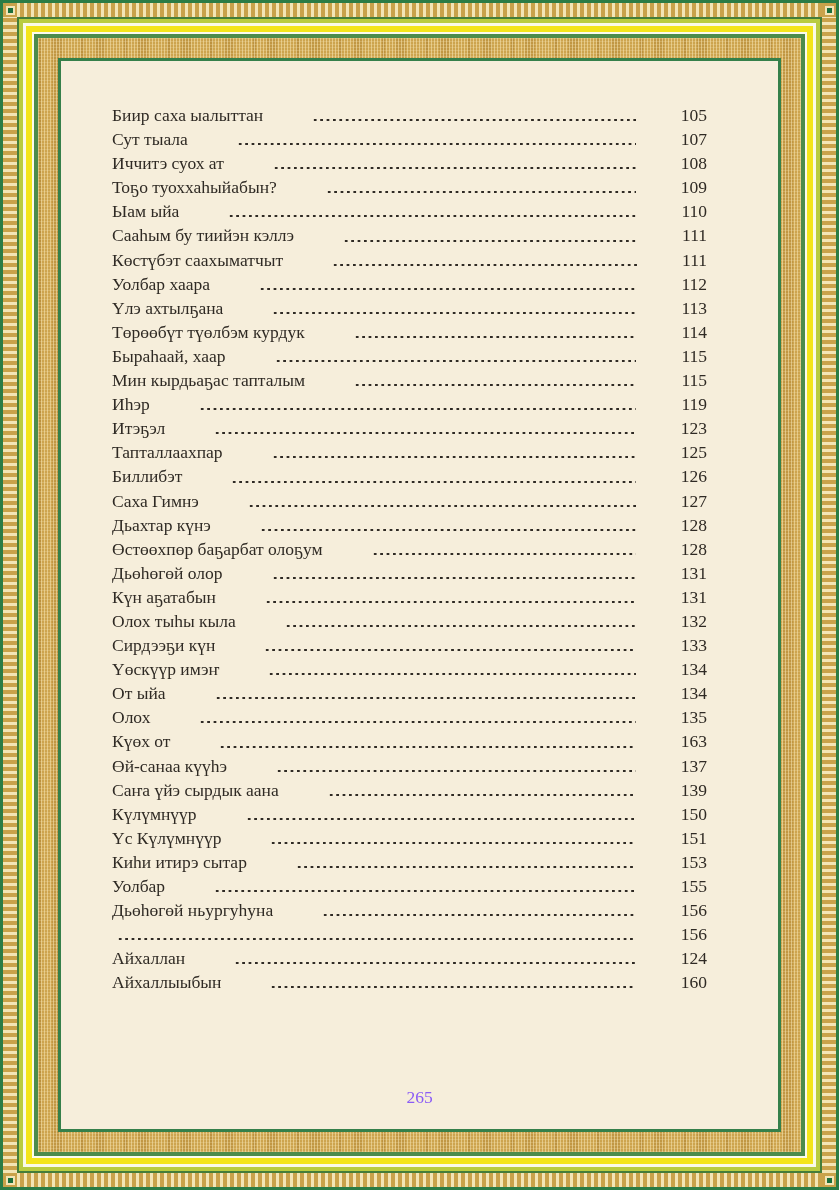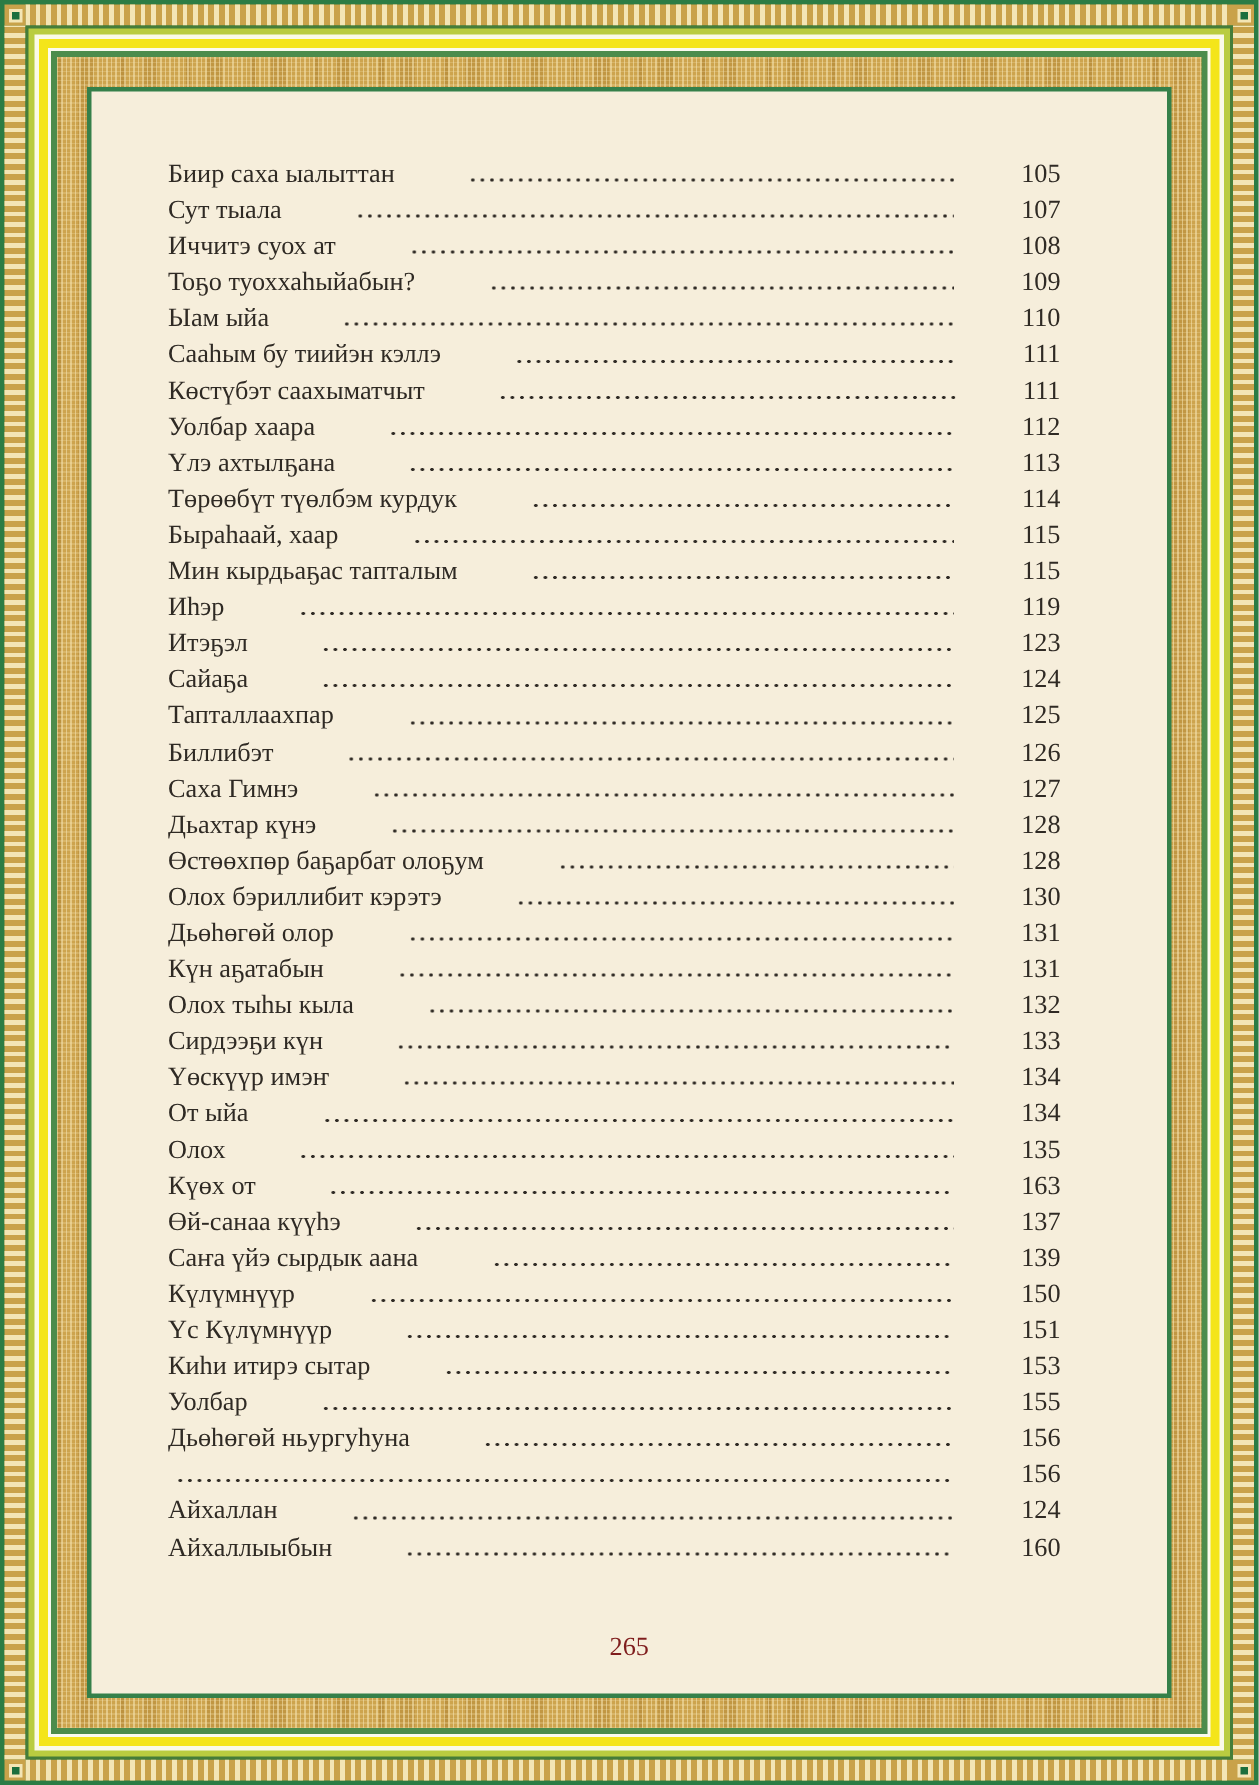--- a/index.html
+++ b/index.html
@@ -69,21 +69,21 @@
     background-size: 6.4px 6px;
     background-repeat: repeat-x;
     background-position: left calc(100% - 4px);
   }
   .toc-num { white-space: nowrap; }
 
   .folio {
     position: absolute;
     top: 1026px; left: 0; right: 0;
     text-align: center;
-    color: #7f1d1d;
+    color: #8b5cf6;
     font-size: 17.5px;
   }
 </style>
 </head>
 <body>
 
 <div class="sheet">
 
   <div class="tick t-top"></div>
   <div class="tick t-bottom"></div>
@@ -181,25 +181,20 @@
     <span class="toc-dots"></span>
     <span class="toc-num">119</span>
   </div>
 
   <div class="toc-row">
     <span class="toc-title">Итэҕэл</span>
     <span class="toc-dots"></span>
     <span class="toc-num">123</span>
   </div>
 
-  <div class="toc-row">
-    <span class="toc-title">Сайаҕа</span>
-    <span class="toc-dots"></span>
-    <span class="toc-num">124</span>
-  </div>
 
   <div class="toc-row">
     <span class="toc-title">Тапталлаахпар</span>
     <span class="toc-dots"></span>
     <span class="toc-num">125</span>
   </div>
 
   <div class="toc-row">
     <span class="toc-title">Биллибэт</span>
     <span class="toc-dots"></span>
@@ -217,25 +212,20 @@
     <span class="toc-dots"></span>
     <span class="toc-num">128</span>
   </div>
 
   <div class="toc-row">
     <span class="toc-title">Өстөөхпөр баҕарбат олоҕум</span>
     <span class="toc-dots"></span>
     <span class="toc-num">128</span>
   </div>
 
-  <div class="toc-row">
-    <span class="toc-title">Олох бэриллибит кэрэтэ</span>
-    <span class="toc-dots"></span>
-    <span class="toc-num">130</span>
-  </div>
 
   <div class="toc-row">
     <span class="toc-title">Дьөһөгөй олор</span>
     <span class="toc-dots"></span>
     <span class="toc-num">131</span>
   </div>
 
   <div class="toc-row">
     <span class="toc-title">Күн аҕатабын</span>
     <span class="toc-dots"></span>

